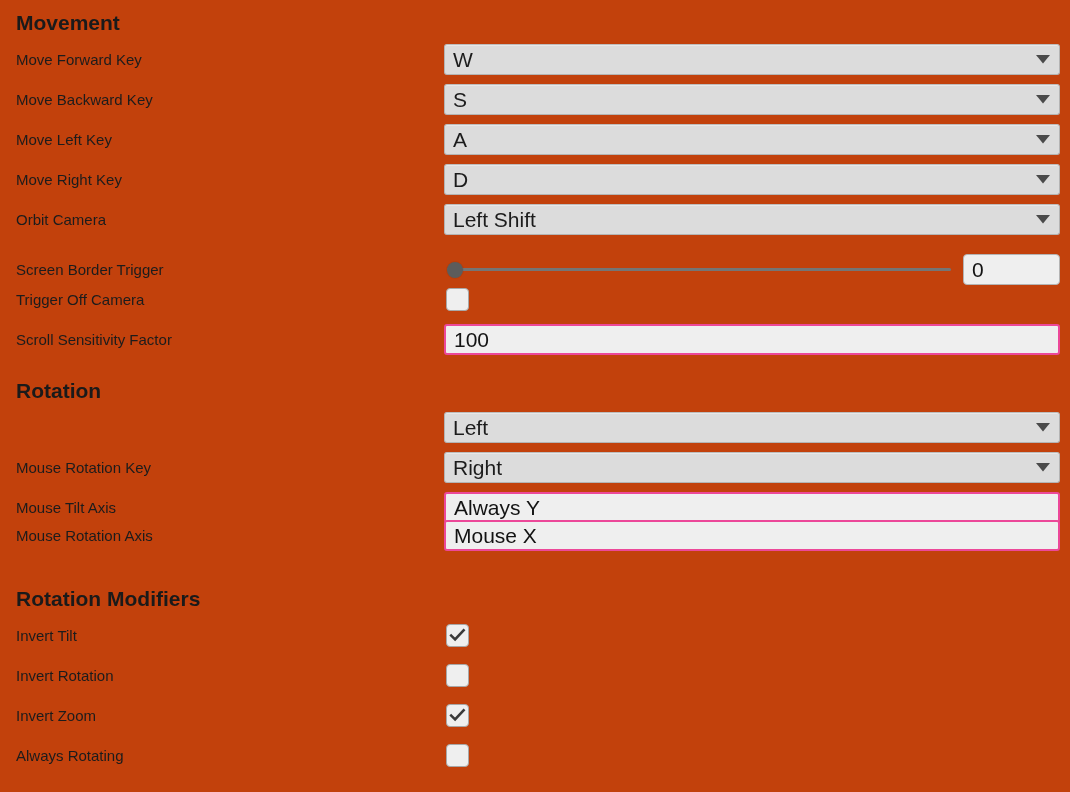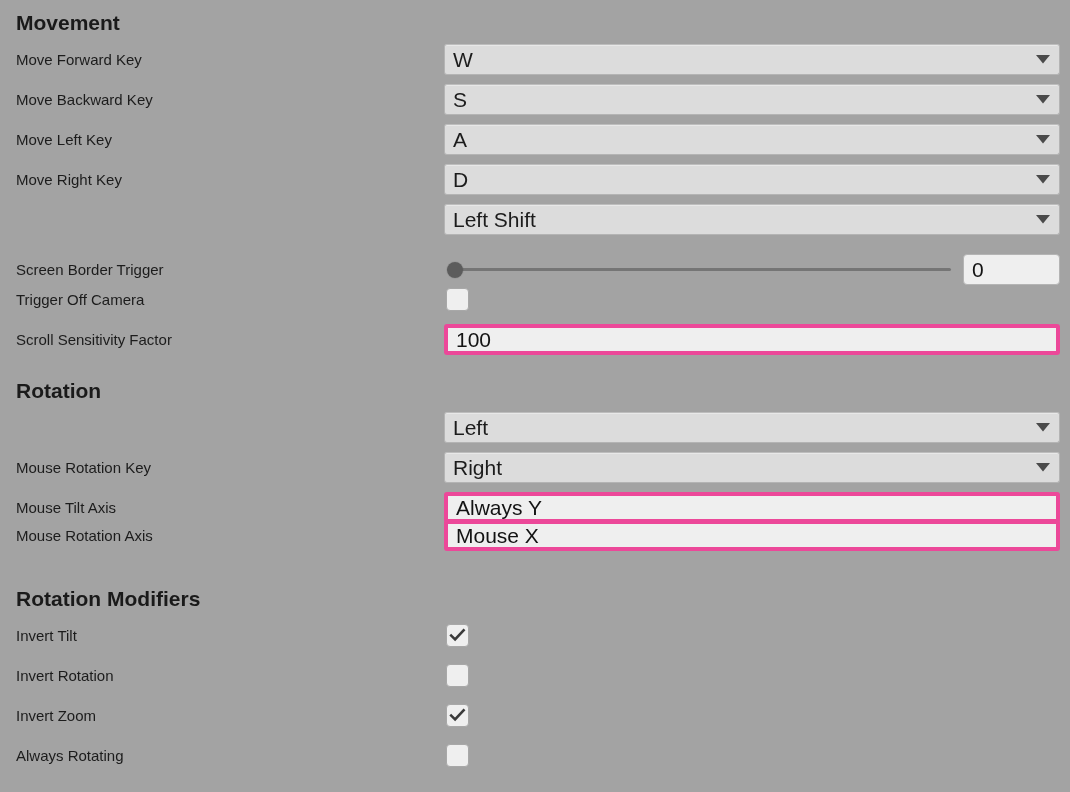--- a/index.html
+++ b/index.html
@@ -12,21 +12,21 @@
     overflow: hidden;
     background: #c2c2c2;
     font-family: "Liberation Sans", sans-serif;
     -webkit-font-smoothing: antialiased;
   }
 
   .inspector {
     position: relative;
     width: 1070px;
     height: 792px;
-    background: #a3a3a3;
+    background: #c2410c;
     box-sizing: border-box;
     padding: 0;
   }
 
   
   .section-header {
     position: absolute;
     left: 16px;
     font-size: 21px;
     font-weight: bold;
@@ -87,21 +87,21 @@
     height: 29px;
     display: flex;
     align-items: center;
     justify-content: center;
   }
   .dropdown .dd-arrow svg { display: block; }
 
   
   .textfield {
     background: #efefef;
-    border: 4px solid #ec4899;
+    border: 2px solid #ec4899;
     border-radius: 3px;
     display: flex;
     align-items: center;
     padding: 0 8px;
   }
   .textfield .tf-value {
     font-size: 21px;
     color: #131313;
     line-height: 29px;
     white-space: nowrap;
@@ -223,20 +223,21 @@
       <div class="control dropdown">
         <span class="dd-value">D</span>
         <span class="dd-arrow">
           <svg width="14" height="9" viewBox="0 0 14 9" aria-hidden="true">
             <path d="M0 0 L14 0 L7 8.5 Z" fill="#4a4a4a"></path>
           </svg>
         </span>
       </div>
     </div>
     <div class="row" style="top: 200px;">
+      <div class="row-label">Orbit Camera</div>
       <div class="control dropdown">
         <span class="dd-value">Left Shift</span>
         <span class="dd-arrow">
           <svg width="14" height="9" viewBox="0 0 14 9" aria-hidden="true">
             <path d="M0 0 L14 0 L7 8.5 Z" fill="#4a4a4a"></path>
           </svg>
         </span>
       </div>
     </div>
     <div class="row" style="top: 250px;">

